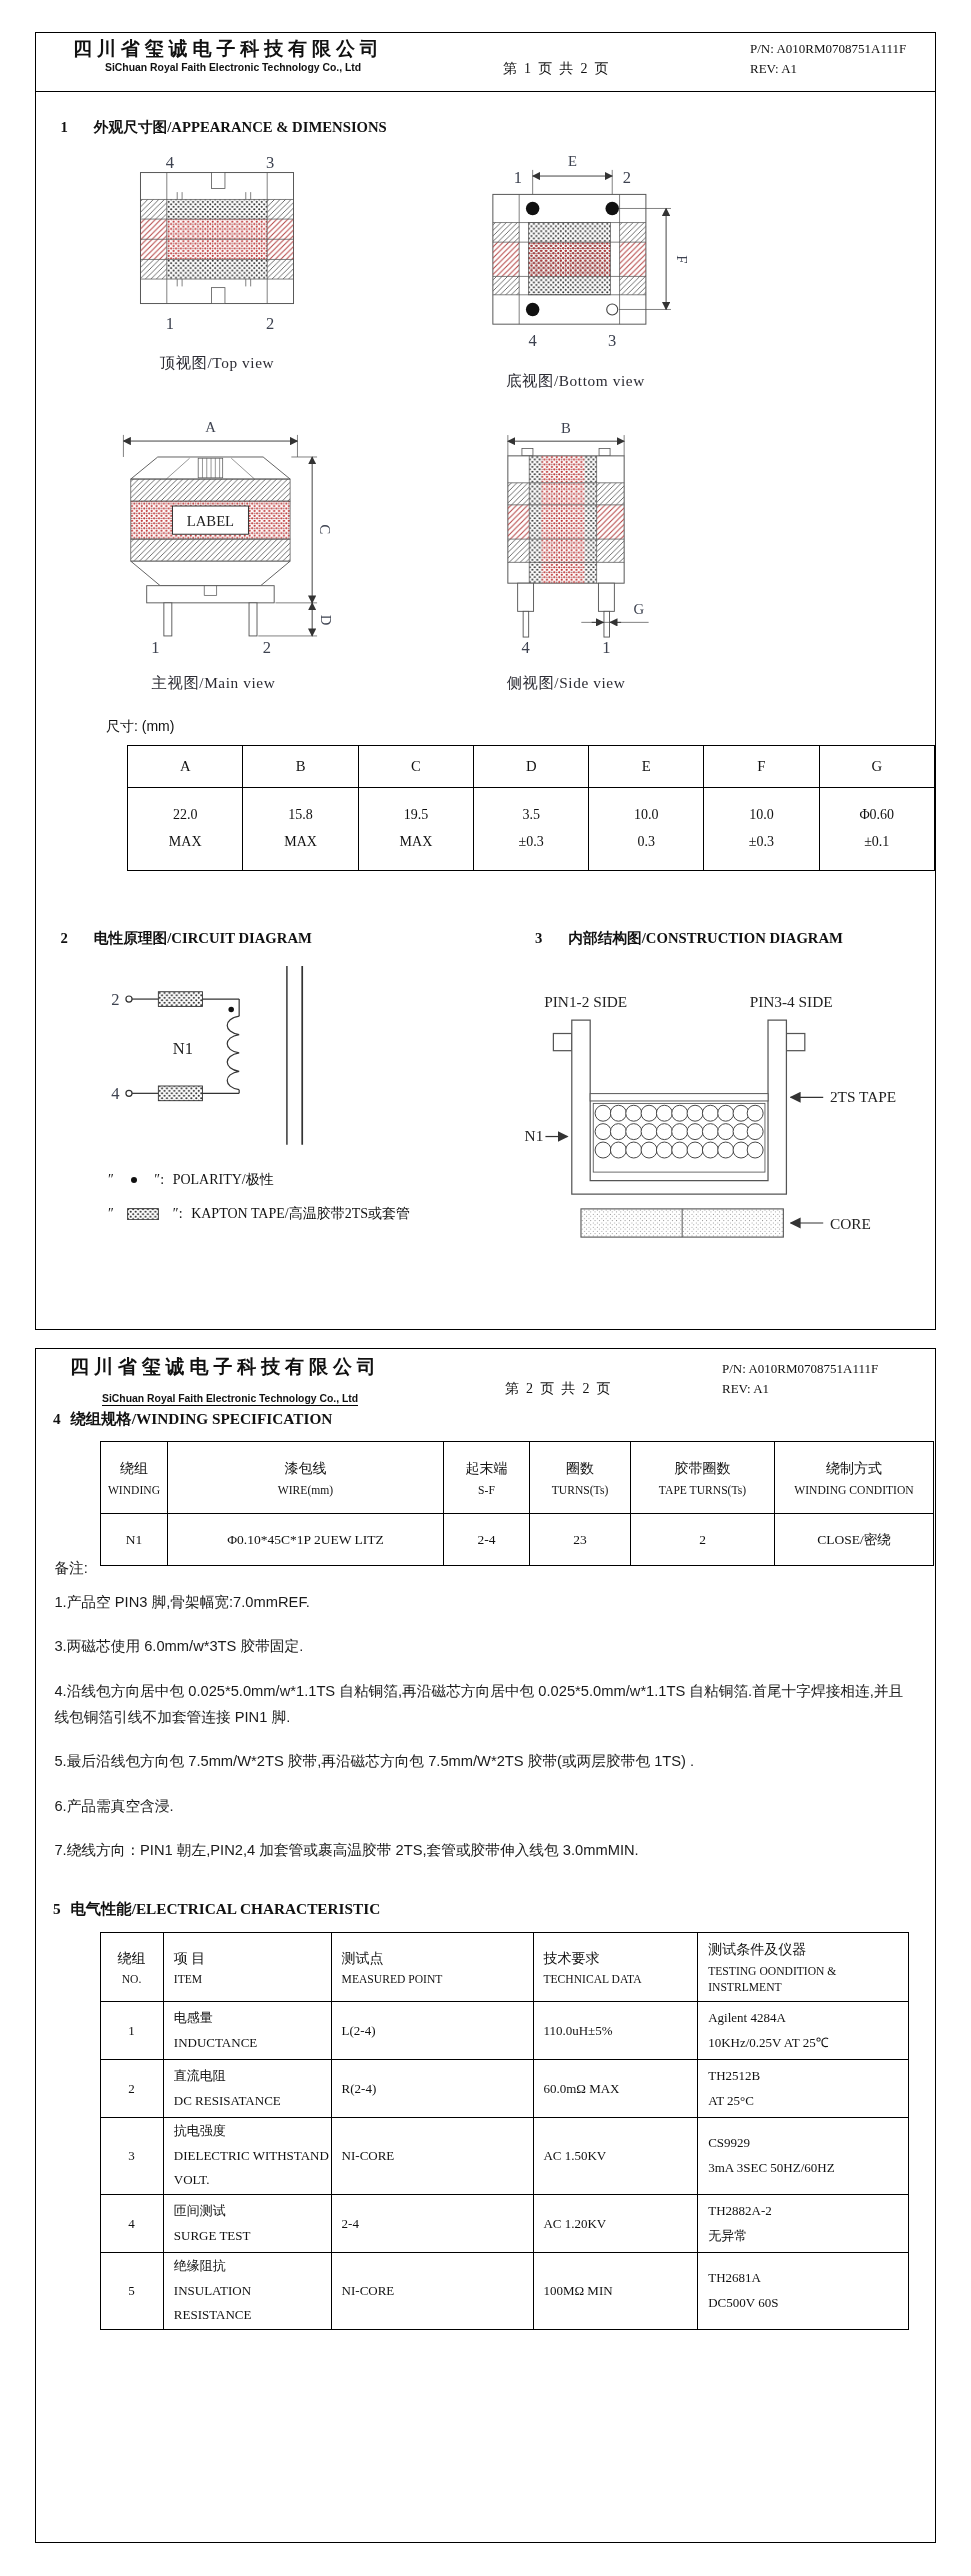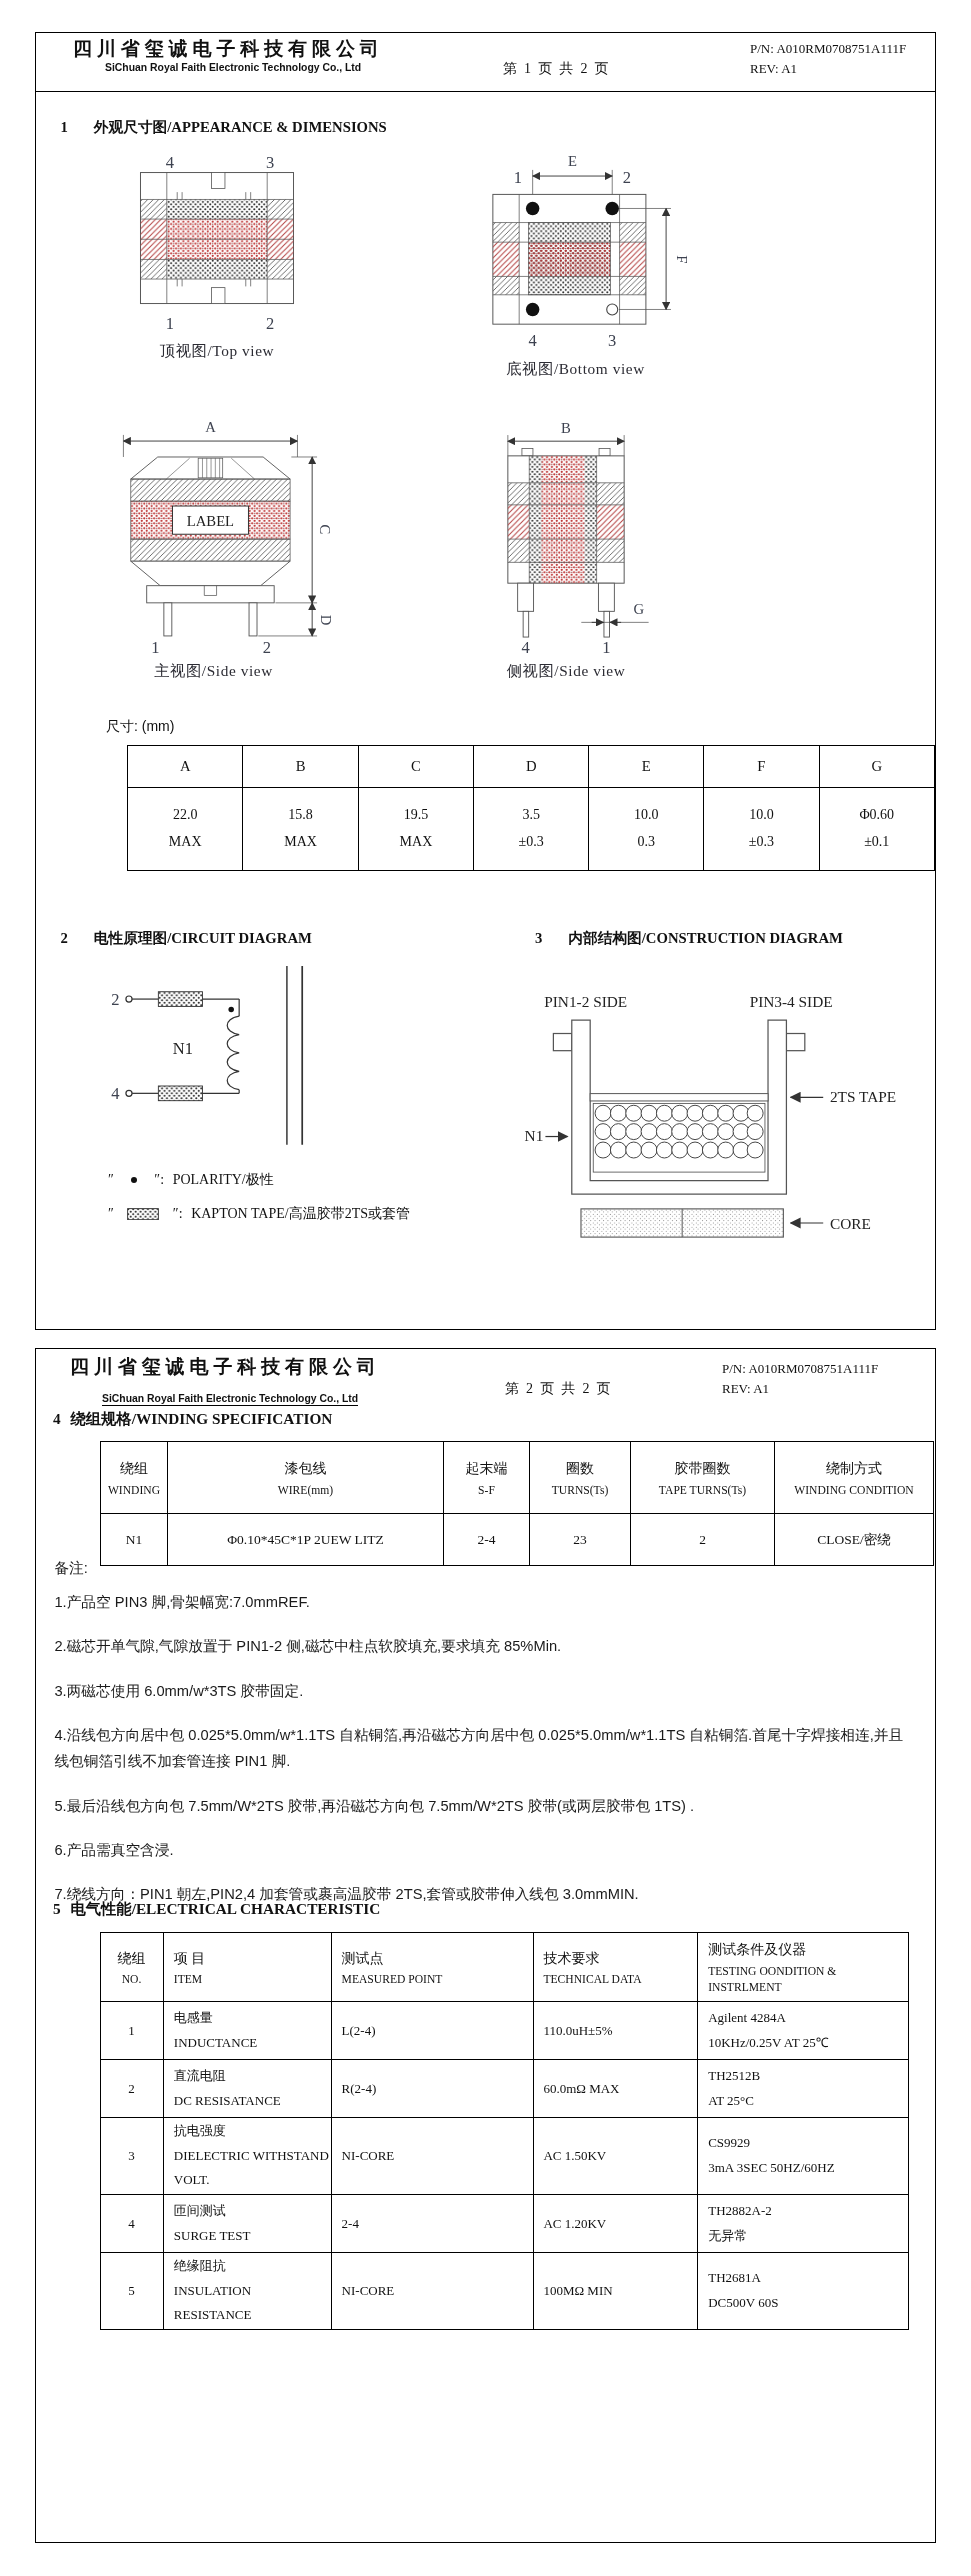--- a/index.html
+++ b/index.html
@@ -23,21 +23,21 @@
   .hdr2 .co-cn{position:absolute;left:34px;top:4.9px;}
   .hdr2 .co-en{position:absolute;left:34px;top:44px;}
 
   .sec{position:absolute;font-weight:bold;font-size:14.7px;white-space:nowrap;}
   .sec .num{display:inline-block;margin-right:26px;}
   .sec2x{font-size:15.3px;}
   .sec2x .num{margin-right:9.8px;}
 
   .viewblk{position:absolute;text-align:center;}
   .caption{margin-top:26px;font-size:15.3px;color:#2b2b33;letter-spacing:0.6px;}
-  .caption.tight{margin-top:1px;}
+  .caption.tight{margin-top:13px;}
 
   svg text{font-family:"Liberation Serif",serif;}
   .pin-num{fill:#3d4250;font-size:27px;}
   .dim-letter{fill:#3d4250;font-size:24px;}
   .draw-line{stroke:#555;fill:none;}
 
   
   .dimslabel{position:absolute;font-size:14px;font-family:"Liberation Sans",sans-serif;}
   table{border-collapse:collapse;}
   .dimstable{position:absolute;}
@@ -210,21 +210,21 @@
       </g>
       <text class="dim-letter" x="374" y="185" text-anchor="middle" transform="rotate(90 374 180)">C</text>
       <g>
         <path class="draw-line" stroke-width="1.2" d="M268,354 H364"></path>
         <line x1="356" y1="300" x2="356" y2="354" stroke="#333" stroke-width="1.5" marker-start="url(#arr)" marker-end="url(#arr)"></line>
       </g>
       <text class="dim-letter" x="374" y="332" text-anchor="middle" transform="rotate(90 374 328)">D</text>
       <text class="pin-num" x="100" y="382" text-anchor="middle">1</text>
       <text class="pin-num" x="282" y="382" text-anchor="middle">2</text>
     </svg>
-    <div class="caption tight">主视图/Side view</div>
+    <div class="caption tight">主视图/Main view</div>
   </div>
 
   <div class="viewblk" style="left:429px;top:386px;width:202px;">
     <svg width="202" height="239" viewBox="0 0 330 390">
       <text class="dim-letter" x="165" y="22" text-anchor="middle">B</text>
       <g>
         <line x1="70" y1="36" x2="260" y2="36" stroke="#333" stroke-width="1.5" marker-start="url(#arr)" marker-end="url(#arr)"></line>
         <path class="draw-line" stroke-width="1.2" d="M70,26 V60 M260,26 V60"></path>
       </g>
       <g>
@@ -471,21 +471,20 @@
       <td>23</td>
       <td>2</td>
       <td>CLOSE/密绕</td>
     </tr>
   </tbody>
     </table>
 
   <div class="notesblk" style="left:18.4px;top:210px;">
     <div class="ntitle">备注:</div>
     <div class="note">1.产品空 PIN3 脚,骨架幅宽:7.0mmREF.</div>
-    <div class="note">2.磁芯开单气隙,气隙放置于 PIN1-2 侧,磁芯中柱点软胶填充,要求填充 85%Min.</div>
     <div class="note">3.两磁芯使用 6.0mm/w*3TS 胶带固定.</div>
     <div class="note">4.沿线包方向居中包 0.025*5.0mm/w*1.1TS 自粘铜箔,再沿磁芯方向居中包 0.025*5.0mm/w*1.1TS 自粘铜箔.首尾十字焊接相连,并且线包铜箔引线不加套管连接 PIN1 脚.</div>
     <div class="note">5.最后沿线包方向包 7.5mm/W*2TS 胶带,再沿磁芯方向包 7.5mm/W*2TS 胶带(或两层胶带包 1TS) .</div>
     <div class="note">6.产品需真空含浸.</div>
     <div class="note">7.绕线方向：PIN1 朝左,PIN2,4 加套管或裹高温胶带 2TS,套管或胶带伸入线包 3.0mmMIN.</div>
   </div>
 
   <div class="sec sec2x" style="left:17px;top:550px;">
     <span class="num">5</span><span>电气性能/ELECTRICAL CHARACTERISTIC</span>
   </div>

